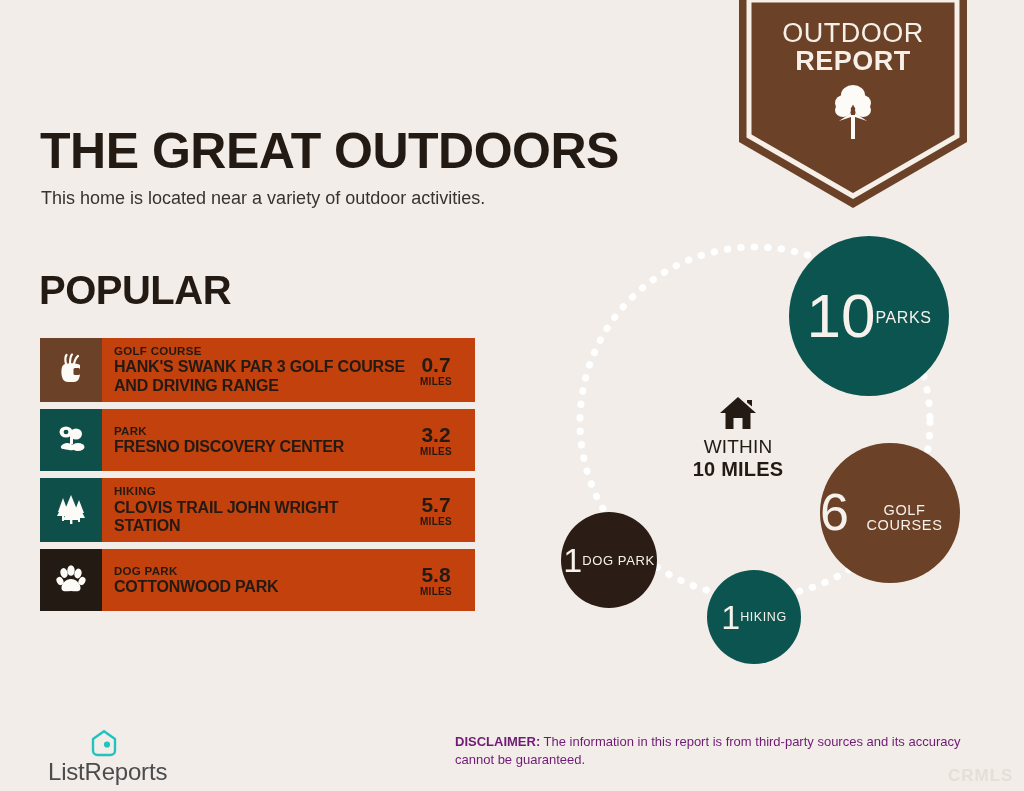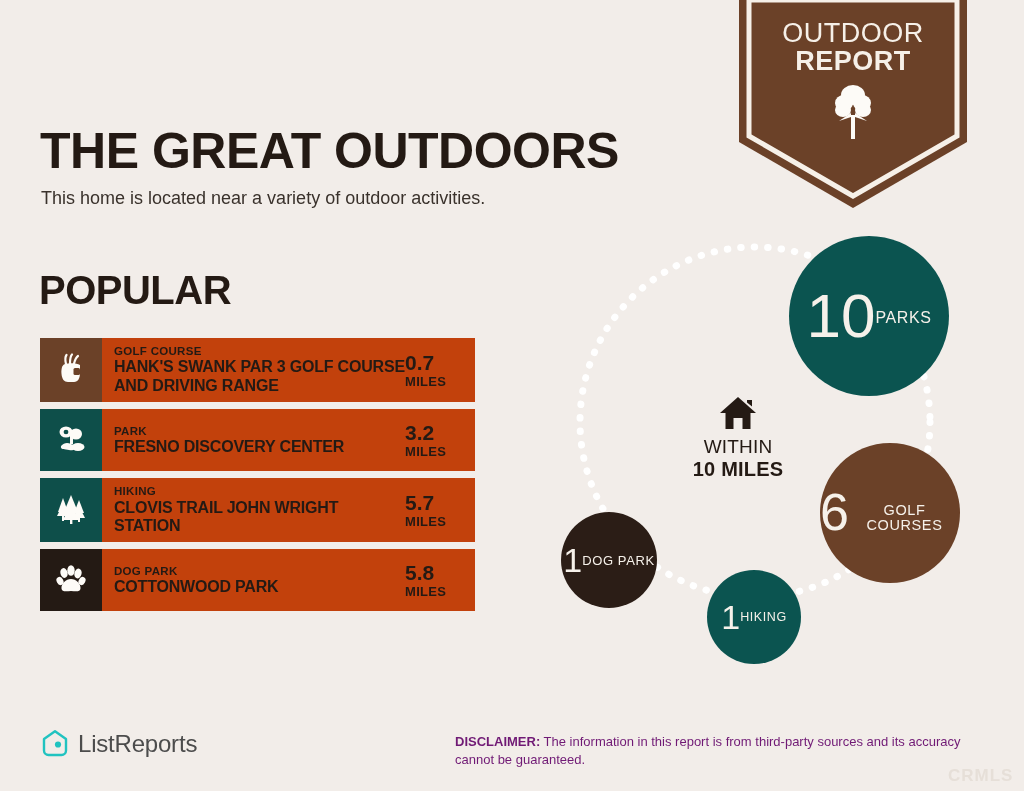--- a/index.html
+++ b/index.html
@@ -93,29 +93,29 @@
     color: #241a14; letter-spacing: 0.3px;
     line-height: 1.25;
   }
   .row-name {
     font-size: 16px; font-weight: bold;
     color: #241a14; letter-spacing: -0.2px;
     line-height: 1.18;
   }
   .row-dist {
     width: 66px; min-width: 66px;
-    text-align: left;
+    text-align: center;
     padding-right: 4px;
   }
   .row-miles-num {
     font-size: 21px; font-weight: bold; color: #241a14;
     line-height: 1.05;
   }
   .row-miles-unit {
-    font-size: 13px; font-weight: bold; color: #241a14;
+    font-size: 10px; font-weight: bold; color: #241a14;
     letter-spacing: 0.3px;
   }
 
   
   #diagram {
     position: absolute; left: 540px; top: 225px;
     width: 460px; height: 450px;
   }
   #diagram svg.dots { position: absolute; left: 0; top: 0; }
   .bubble {
@@ -149,21 +149,21 @@
     position: absolute; left: 133px; top: 170px;
     width: 130px; text-align: center;
   }
   #center-home-icon { display: block; margin: 0 auto 6px auto; }
   #center-within { font-size: 19px; color: #241a14; letter-spacing: 0.2px; line-height: 1.1; }
   #center-miles { font-size: 20px; font-weight: bold; color: #241a14; letter-spacing: 0.2px; line-height: 1.15; }
 
   
   #footer-logo {
     position: absolute; left: 40px; top: 728px;
-    display: flex; align-items: flex-end;
+    display: flex; align-items: center; flex-direction: column;
   }
   #footer-logo-mark { display: block; }
   #footer-logo-text {
     margin-left: 8px;
     font-size: 24px; color: #4c4c4c; letter-spacing: -0.2px;
   }
   #disclaimer {
     position: absolute; left: 455px; top: 733px;
     width: 528px;
     font-size: 13px; color: #701a75; line-height: 1.38;

